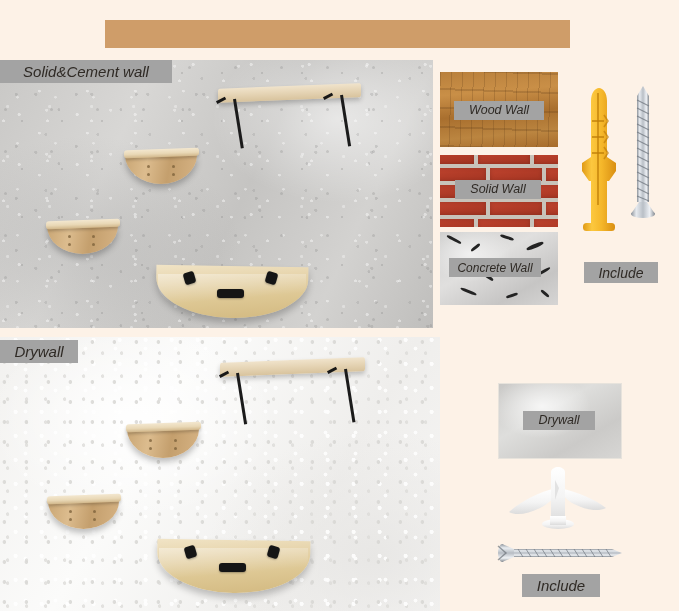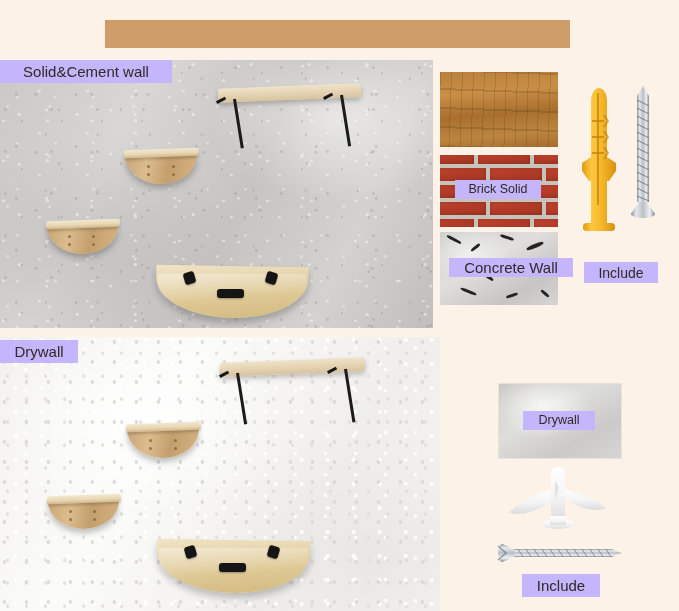--- a/index.html
+++ b/index.html
@@ -39,28 +39,29 @@
     font-size: 27px;
     font-weight: bold;
     color: #2b2b2b;
     letter-spacing: -0.2px;
     line-height: 38px;
   }
 
   
   .tan-label {
     position: absolute;
-    background: #c4b5fd;
+    background: #a3a3a3;
     color: #2f2a25;
     font-size: 14px;
     line-height: 1;
     display: flex;
     align-items: center;
     justify-content: center;
     white-space: nowrap;
+    font-style: italic;
   }
 
   
   .photo {
     position: absolute;
     overflow: hidden;
   }
   #photo-concrete {
     left: 0; top: 60px;
     width: 433px; height: 268px;
@@ -309,20 +310,21 @@
       <div class="bridge-edge"></div>
       <div class="bridge-foot" style="left:28px; top:6px; width:11px; height:12px; transform:rotate(-16deg);"></div>
       <div class="bridge-foot" style="left:62px; top:23px; width:27px; height:9px;"></div>
       <div class="bridge-foot" style="left:111px; top:6px; width:11px; height:12px; transform:rotate(16deg);"></div>
     </div>
   </div>
 
   <div class="tan-label" id="label-drywall" style="left:0px; top:340px; width:78px; height:23px; font-size:15px;">Drywall</div>
 
   <div class="swatch" id="swatch-wood" style="left:440px; top:72px; width:118px; height:75px;"></div>
+  <div class="tan-label" style="left:454px; top:101px; width:90px; height:19px; font-size:12.5px;">Wood Wall</div>
 
   <div class="swatch" id="swatch-brick" style="left:440px; top:155px; width:118px; height:72px;">
     <div class="brick-row" style="top:-4px;">
       <div class="brick" style="left:-18px; width:52px;"></div>
       <div class="brick" style="left:38px;  width:52px;"></div>
       <div class="brick" style="left:94px;  width:52px;"></div>
     </div>
     <div class="brick-row" style="top:13px;">
       <div class="brick" style="left:-6px; width:52px;"></div>
       <div class="brick" style="left:50px; width:52px;"></div>
@@ -337,35 +339,35 @@
       <div class="brick" style="left:-6px; width:52px;"></div>
       <div class="brick" style="left:50px; width:52px;"></div>
       <div class="brick" style="left:106px; width:52px;"></div>
     </div>
     <div class="brick-row" style="top:64px;">
       <div class="brick" style="left:-18px; width:52px;"></div>
       <div class="brick" style="left:38px;  width:52px;"></div>
       <div class="brick" style="left:94px;  width:52px;"></div>
     </div>
   </div>
-  <div class="tan-label" style="left:455px; top:180px; width:86px; height:19px; font-size:12.5px;">Brick Solid</div>
+  <div class="tan-label" style="left:455px; top:180px; width:86px; height:19px; font-size:12.5px;">Solid Wall</div>
 
   <div class="swatch" id="swatch-concrete" style="left:440px; top:232px; width:118px; height:73px;">
     <div class="crack" style="left:6px;  top:6px;  width:16px; height:3px; transform:rotate(28deg);"></div>
     <div class="crack" style="left:30px; top:14px; width:11px; height:3px; transform:rotate(-40deg);"></div>
     <div class="crack" style="left:60px; top:4px;  width:14px; height:3px; transform:rotate(18deg);"></div>
     <div class="crack" style="left:86px; top:12px; width:18px; height:4px; transform:rotate(-22deg);"></div>
     <div class="crack" style="left:12px; top:34px; width:13px; height:3px; transform:rotate(-15deg);"></div>
     <div class="crack" style="left:44px; top:44px; width:10px; height:3px; transform:rotate(35deg);"></div>
     <div class="crack" style="left:96px; top:38px; width:15px; height:3px; transform:rotate(-30deg);"></div>
     <div class="crack" style="left:20px; top:58px; width:17px; height:3px; transform:rotate(22deg);"></div>
     <div class="crack" style="left:66px; top:62px; width:12px; height:3px; transform:rotate(-18deg);"></div>
     <div class="crack" style="left:100px;top:60px; width:10px; height:3px; transform:rotate(40deg);"></div>
   </div>
-  <div class="tan-label" style="left:449px; top:258px; width:124px; height:19px; font-size:15px;text-align:right;">Concrete Wall</div>
+  <div class="tan-label" style="left:449px; top:258px; width:92px; height:19px; font-size:12px;text-align:right;">Concrete Wall</div>
 
   <svg id="anchor-yellow" style="left:578px; top:85px;" width="42" height="148" viewBox="0 0 42 148">
     <defs>
       <linearGradient id="gy" x1="0" y1="0" x2="1" y2="0">
         <stop offset="0%" stop-color="#e09a16"></stop>
         <stop offset="28%" stop-color="#fcc83f"></stop>
         <stop offset="58%" stop-color="#f5b72a"></stop>
         <stop offset="100%" stop-color="#d98f12"></stop>
       </linearGradient>
     </defs>

